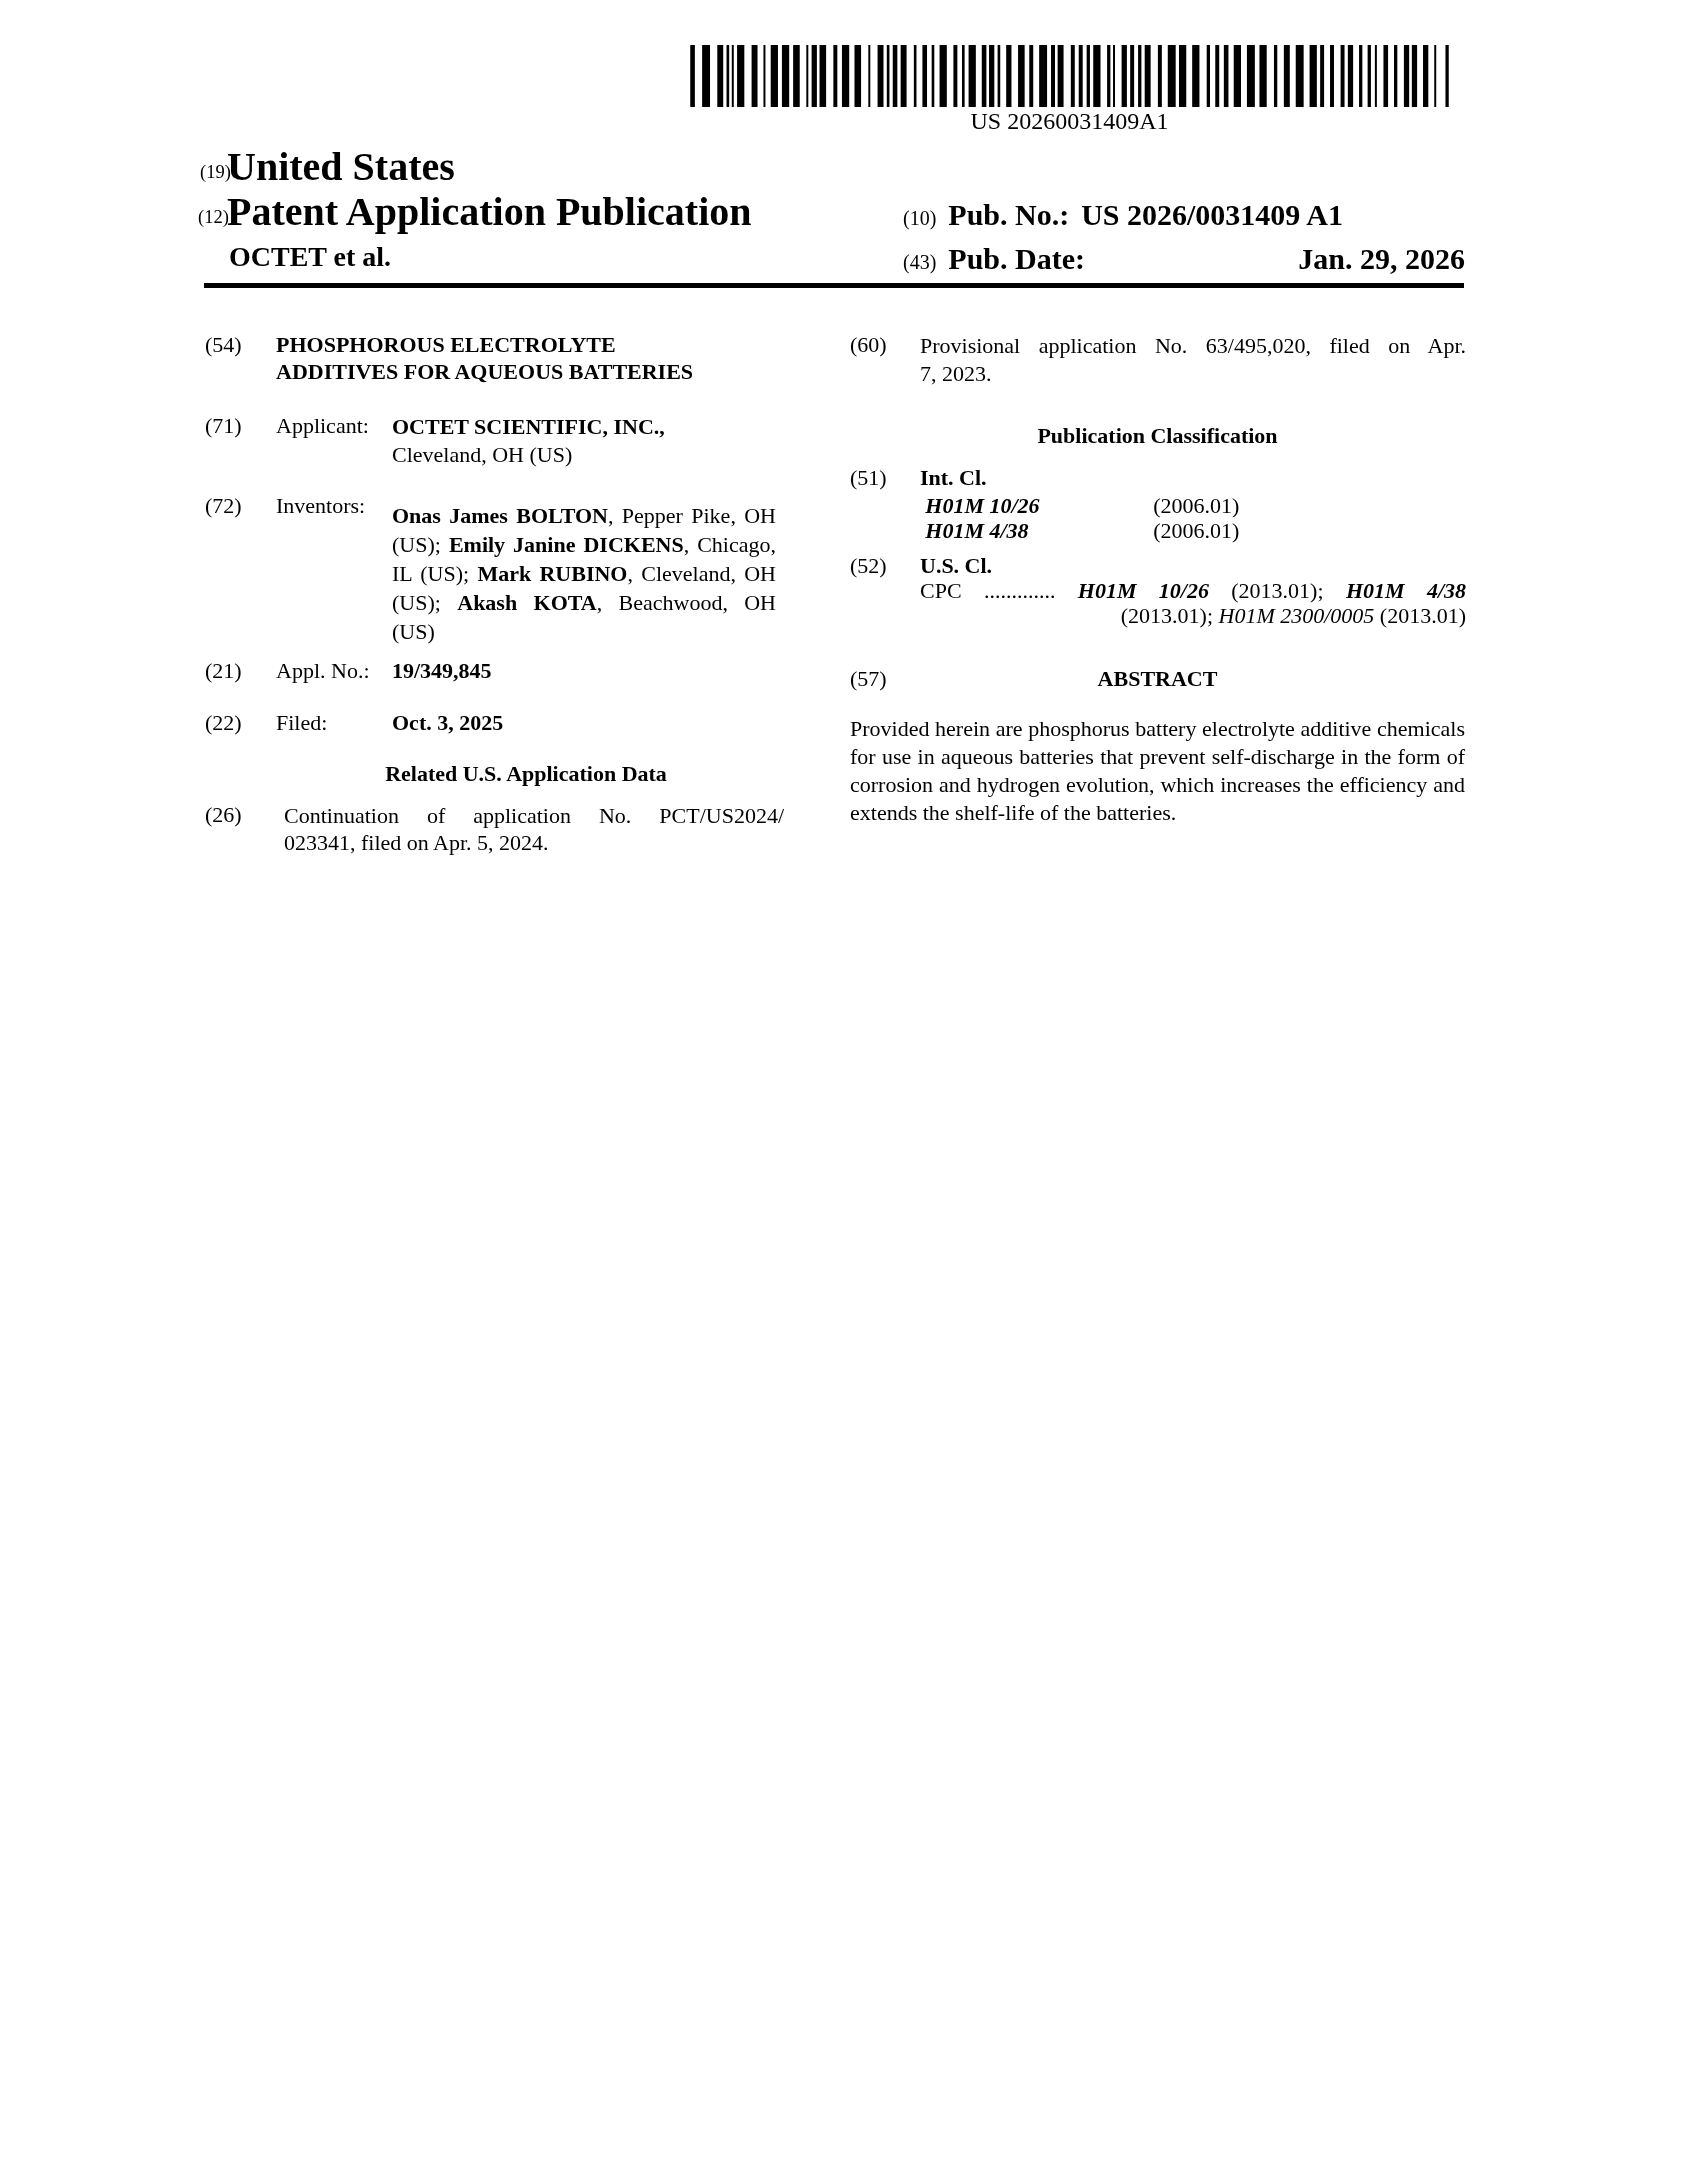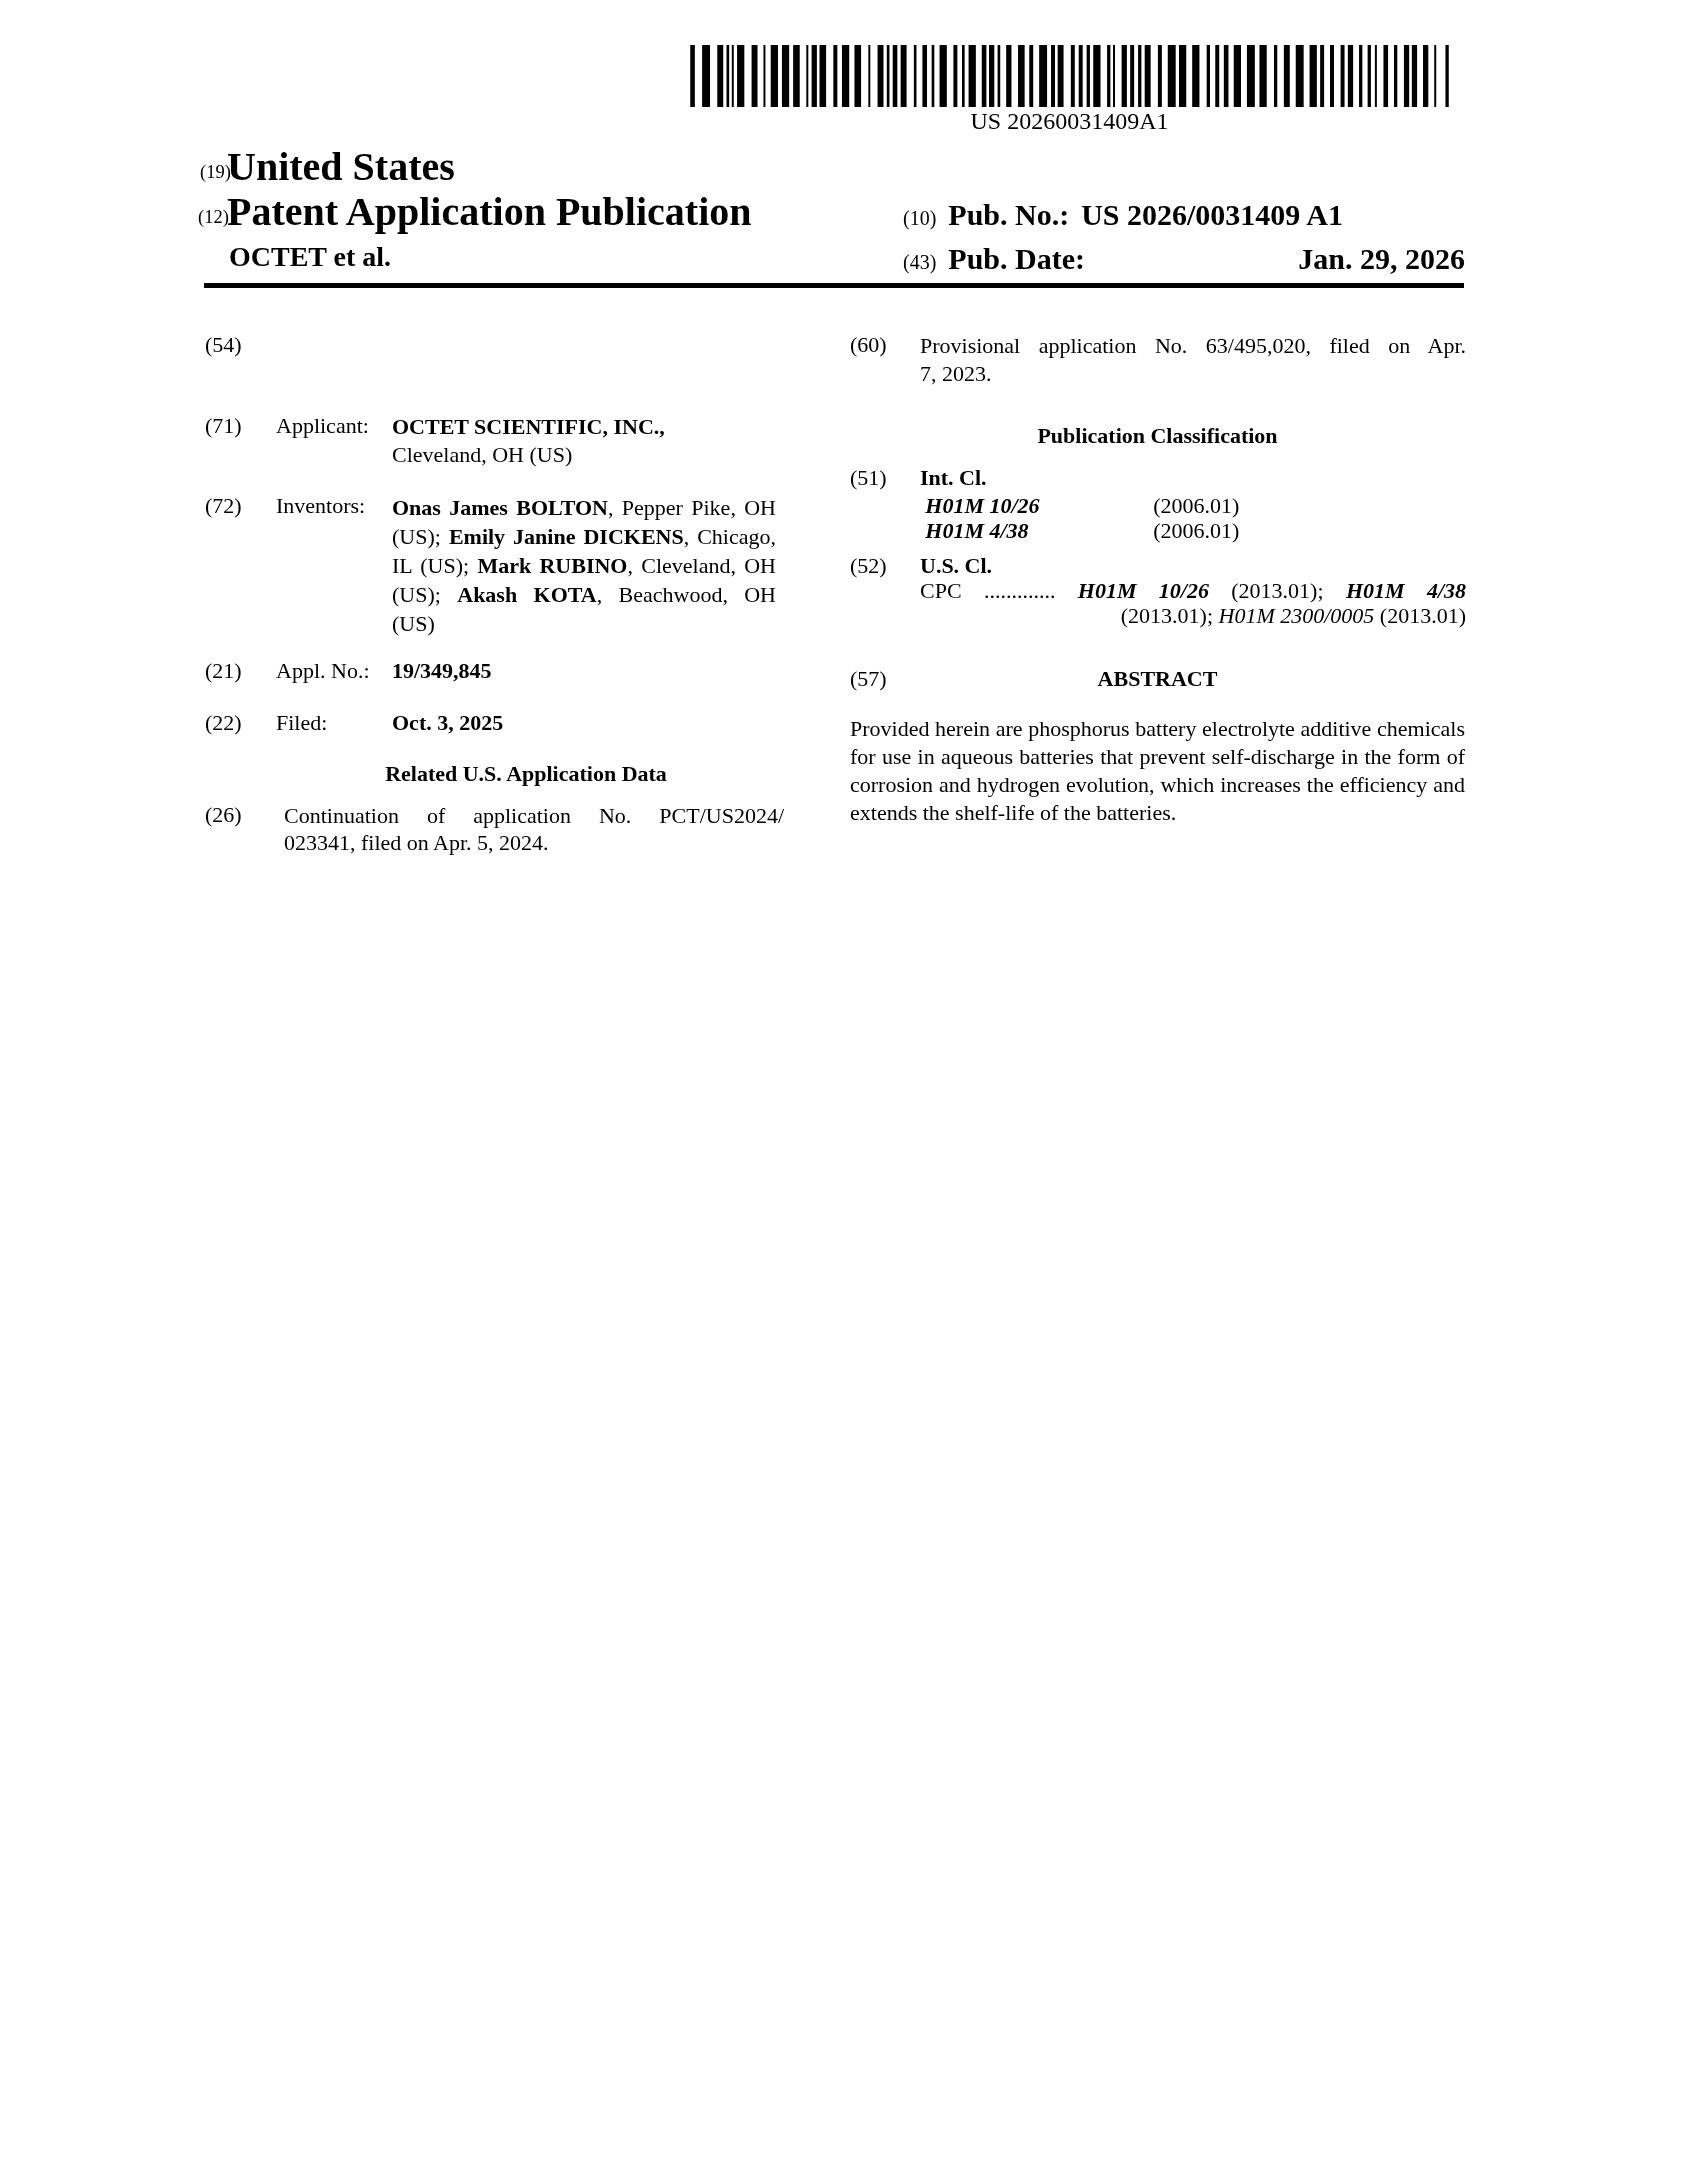--- a/index.html
+++ b/index.html
@@ -15,21 +15,21 @@
   .i{font-style:italic;}
   .bi{font-weight:700;font-style:italic;}
   .fs-tag-sm{font-size:18.5px;line-height:18.5px;}
   .fs-tag-md{font-size:20px;line-height:20px;}
   .fs-tag{font-size:22px;line-height:25px;}
   .fs-body{font-size:22px;}
   .lh-38{line-height:25px;}
   .lh-40{line-height:26.5px;}
   .lh-41{line-height:27px;}
   .lh-42{line-height:28px;}
-  .lh-44{line-height:29px;}
+  .lh-44{line-height:29px;margin-top:8px;}
   .fs-h1{font-size:40px;line-height:40px;font-weight:700;}
   .fs-h2{font-size:28px;line-height:28px;font-weight:700;}
   .fs-pub{font-size:30px;line-height:30px;font-weight:700;}
   .fs-bctext{font-size:24px;line-height:24px;}
   .just{text-align:justify;}
   .jlast{text-align:justify;text-align-last:justify;}
   .right-al{text-align:right;}
   .center{text-align:center;}
   .row-flex{display:flex;align-items:baseline;gap:12px;}
   .row-between{display:flex;align-items:baseline;justify-content:space-between;}
@@ -140,20 +140,24 @@
     <span class="row-flex">
       <span class="fs-tag-md">(43)</span>
       <span class="fs-pub">Pub. Date:</span>
     </span>
     <span class="fs-pub">Jan. 29, 2026</span>
   </div>
 
   <div class="abs rule" style="left:204px;top:283px;width:1260px;height:4.6px;"></div>
 
   <span class="abs fs-tag" style="left:205px;top:332px;">(54)</span>
+  <div class="abs fs-body b lh-40" style="left:276px;top:332px;width:503px;">
+    <div>PHOSPHOROUS ELECTROLYTE</div>
+    <div>ADDITIVES FOR AQUEOUS BATTERIES</div>
+  </div>
 
   <span class="abs fs-tag" style="left:205px;top:413px;">(71)</span>
   <span class="abs fs-body" style="left:276px;top:413px;">Applicant:</span>
   <div class="abs fs-body lh-42" style="left:392px;top:413px;width:387px;">
     <div class="b">OCTET SCIENTIFIC, INC.,</div>
     <div>Cleveland, OH (US)</div>
   </div>
 
   <span class="abs fs-tag" style="left:205px;top:493px;">(72)</span>
   <span class="abs fs-body" style="left:276px;top:493px;">Inventors:</span>

